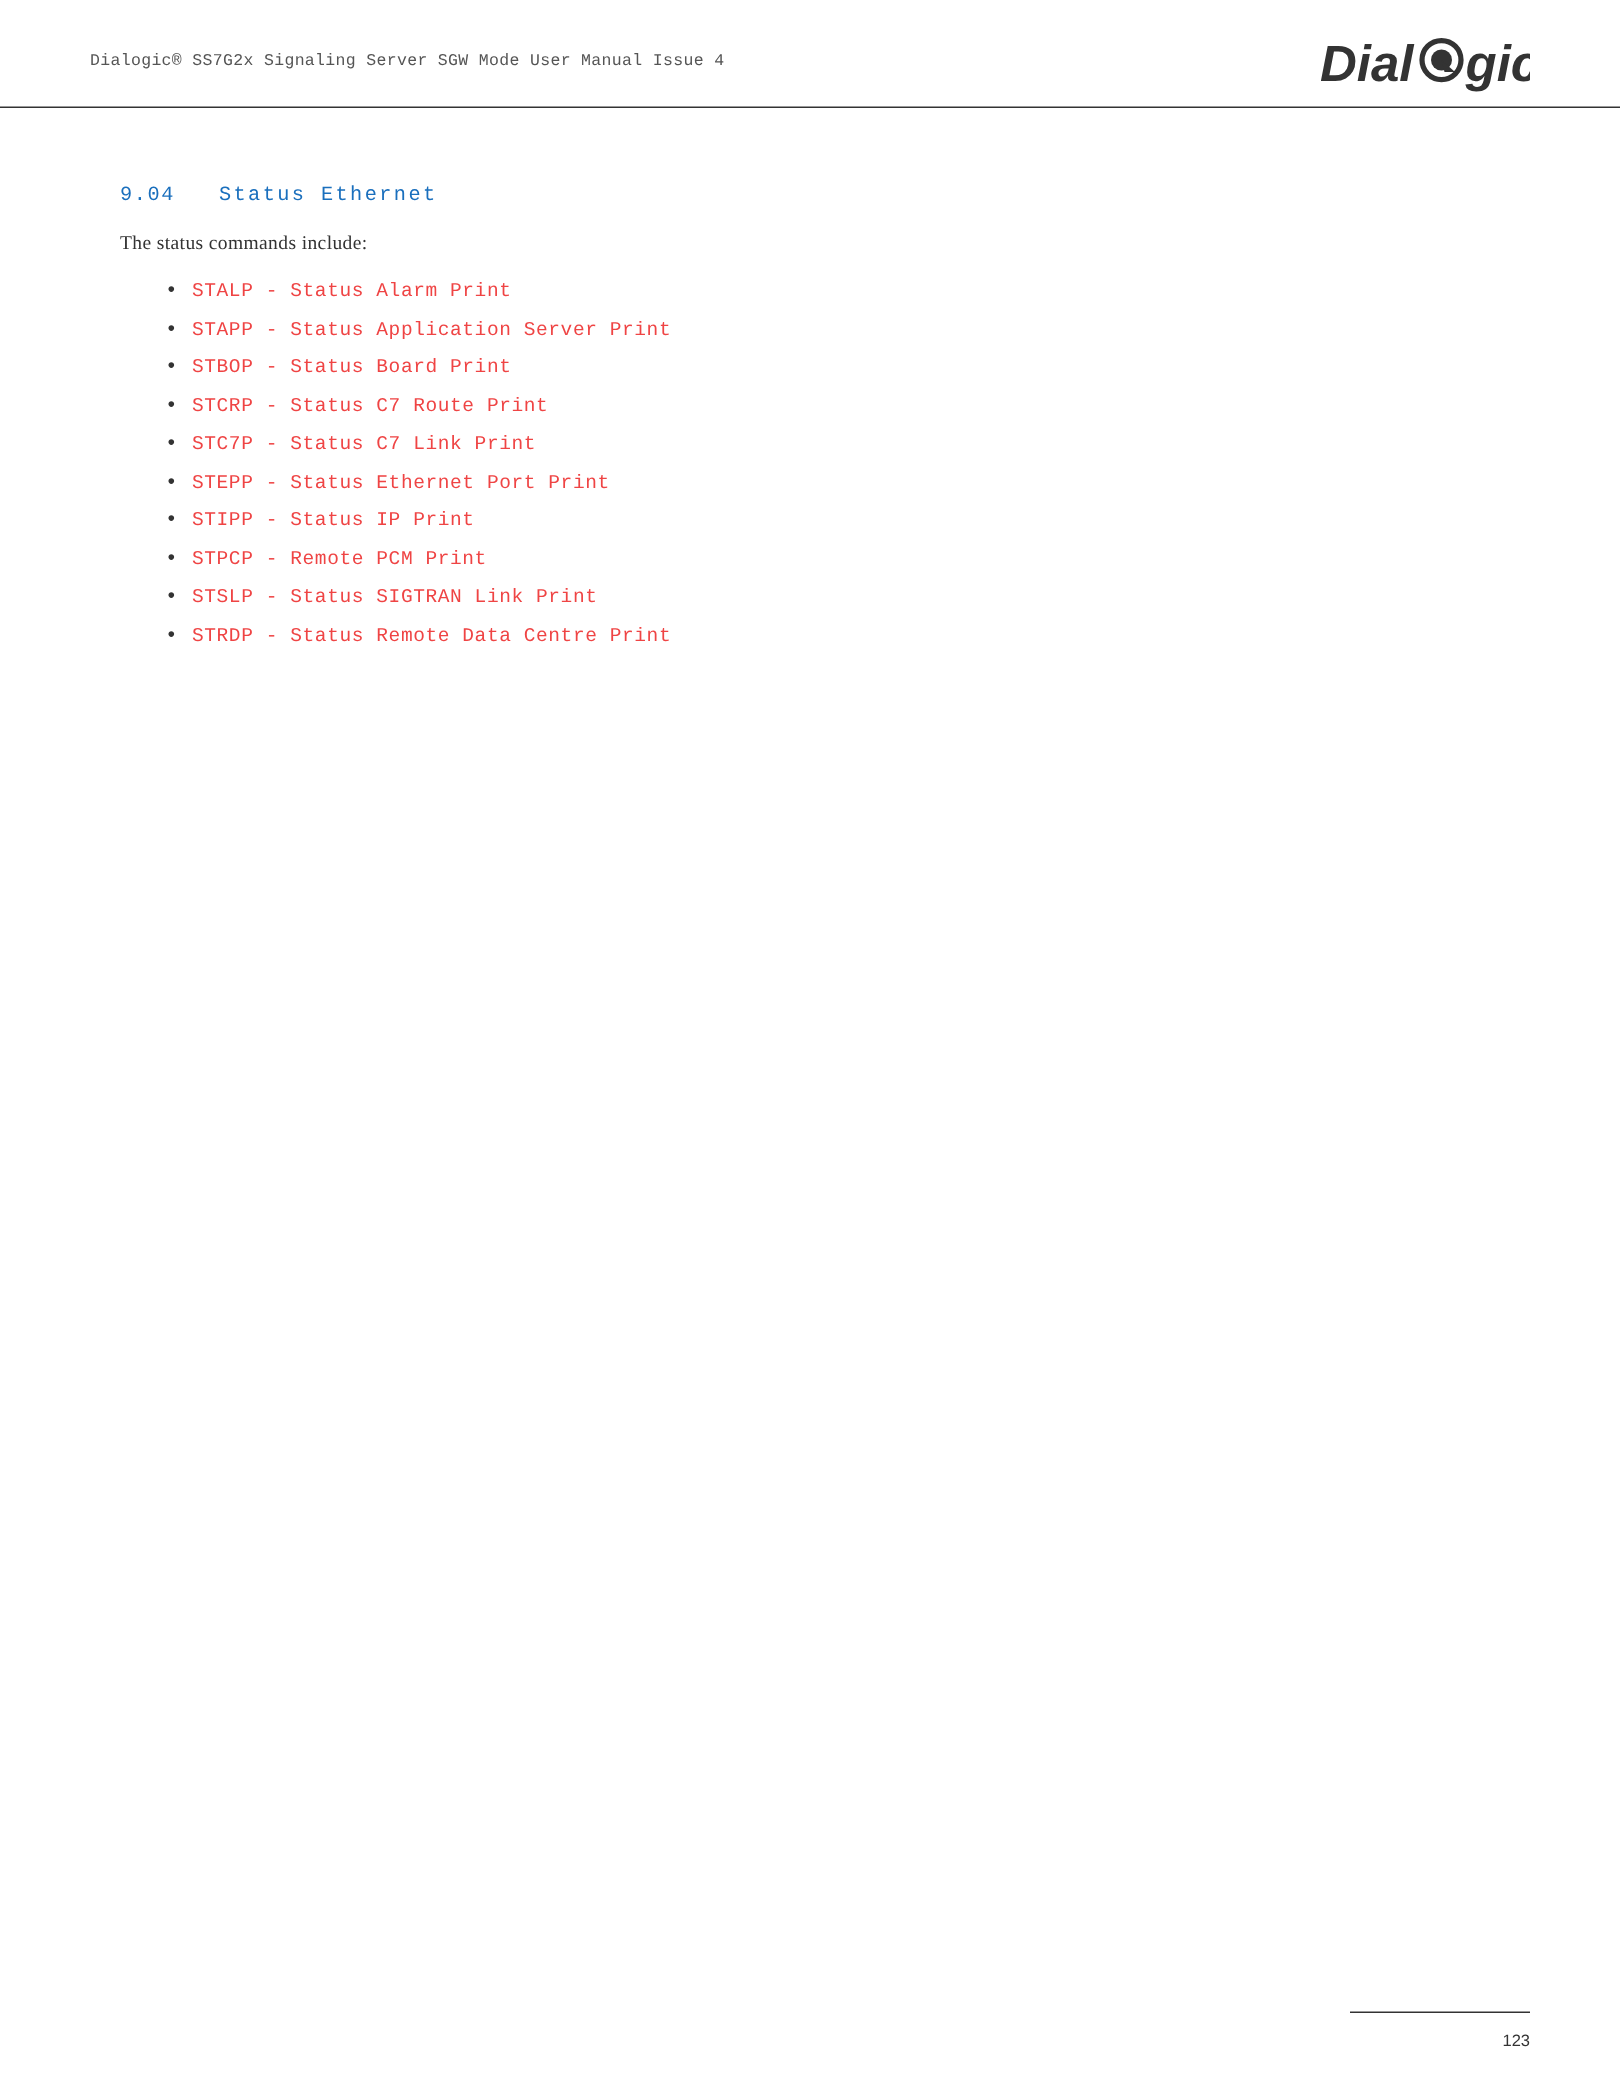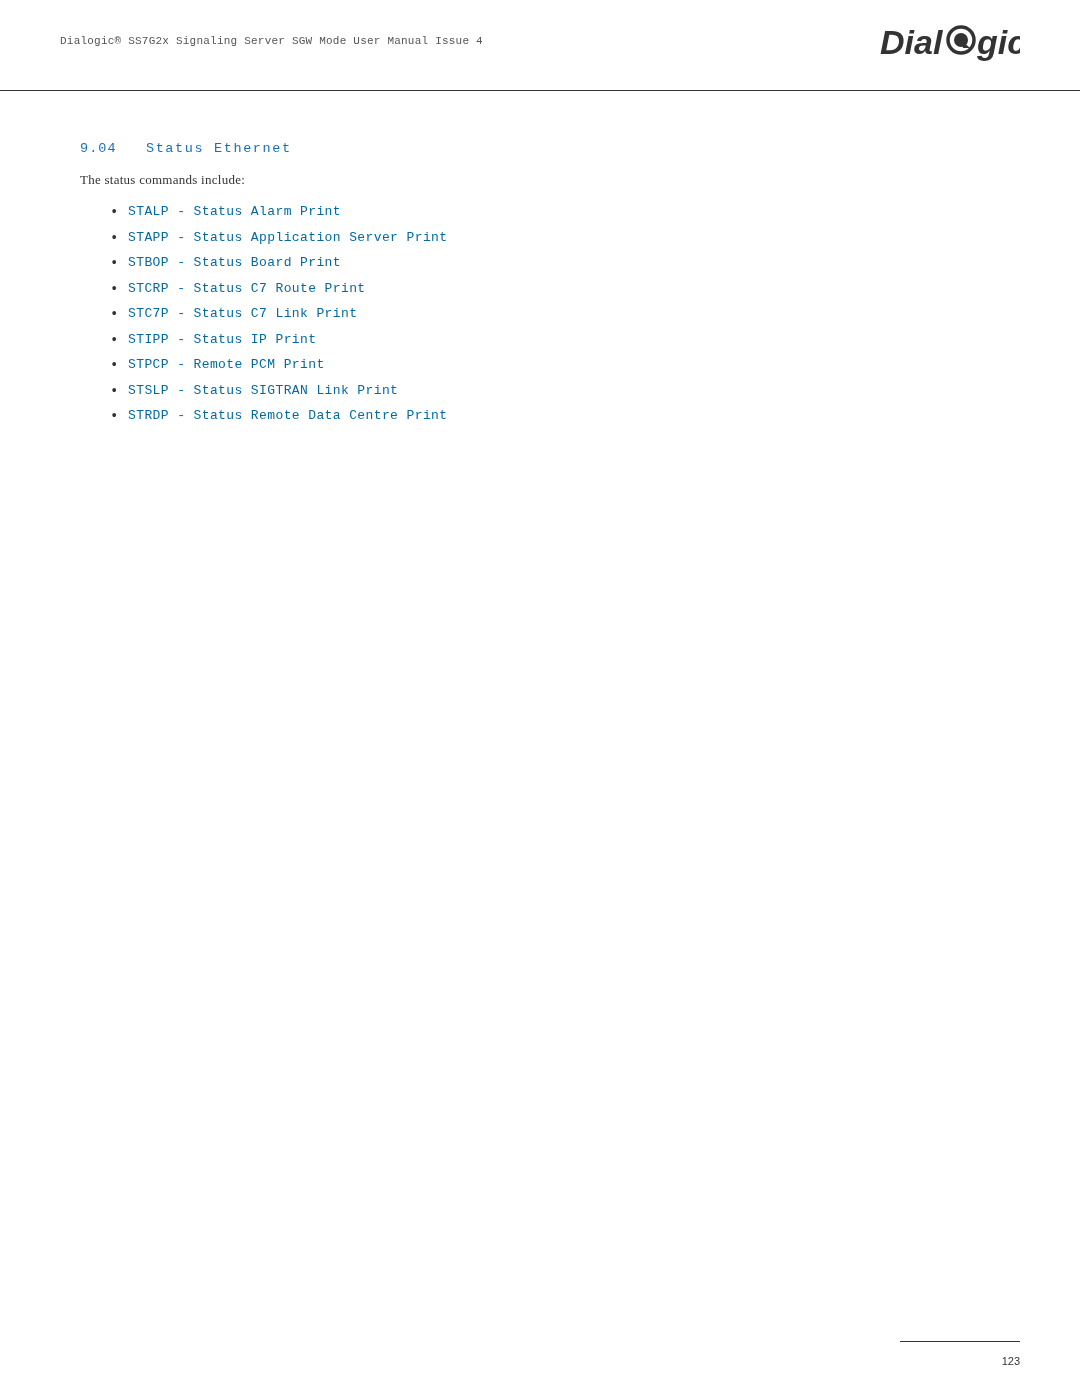--- a/index.html
+++ b/index.html
@@ -24,21 +24,21 @@
       background: #ffffff;
       position: relative;
       padding: 0;
     }
 
     
     .header {
       display: flex;
       justify-content: space-between;
       align-items: center;
-      padding: 18px 60px 27px 60px;
+      padding: 18px 60px 8px 60px;
       border-bottom: 1.5px solid #333333;
       margin-bottom: 0;
     }
 
     .header-title {
       font-family: 'Courier New', Courier, monospace;
       font-size: 11px;
       color: #555555;
       letter-spacing: 0.02em;
     }
@@ -93,21 +93,21 @@
     .bullet-list li::before {
       content: '•';
       position: absolute;
       left: 0;
       top: 0;
       color: #333333;
       font-size: 14px;
     }
 
     .bullet-list li a {
-      color: #0369a1;
+      color: #ef4444;
       text-decoration: none;
       letter-spacing: 0.03em;
     }
 
     
     .footer {
       position: absolute;
       bottom: 30px;
       left: 0;
       right: 0;
@@ -169,20 +169,21 @@
     </div>
 
     <p class="intro-text">The status commands include:</p>
 
     <ul class="bullet-list">
     <li><a href="#">STALP - Status Alarm  Print</a></li>
         <li><a href="#">STAPP - Status Application Server Print</a></li>
         <li><a href="#">STBOP - Status Board Print</a></li>
         <li><a href="#">STCRP - Status C7 Route Print</a></li>
         <li><a href="#">STC7P - Status C7 Link Print</a></li>
+        <li><a href="#">STEPP - Status Ethernet Port Print</a></li>
         <li><a href="#">STIPP - Status IP Print</a></li>
         <li><a href="#">STPCP - Remote PCM Print</a></li>
         <li><a href="#">STSLP - Status SIGTRAN Link Print</a></li>
         <li><a href="#">STRDP - Status Remote Data Centre Print</a></li>
       </ul>
 
   </div>
 
   <div class="footer-line"></div>
 

